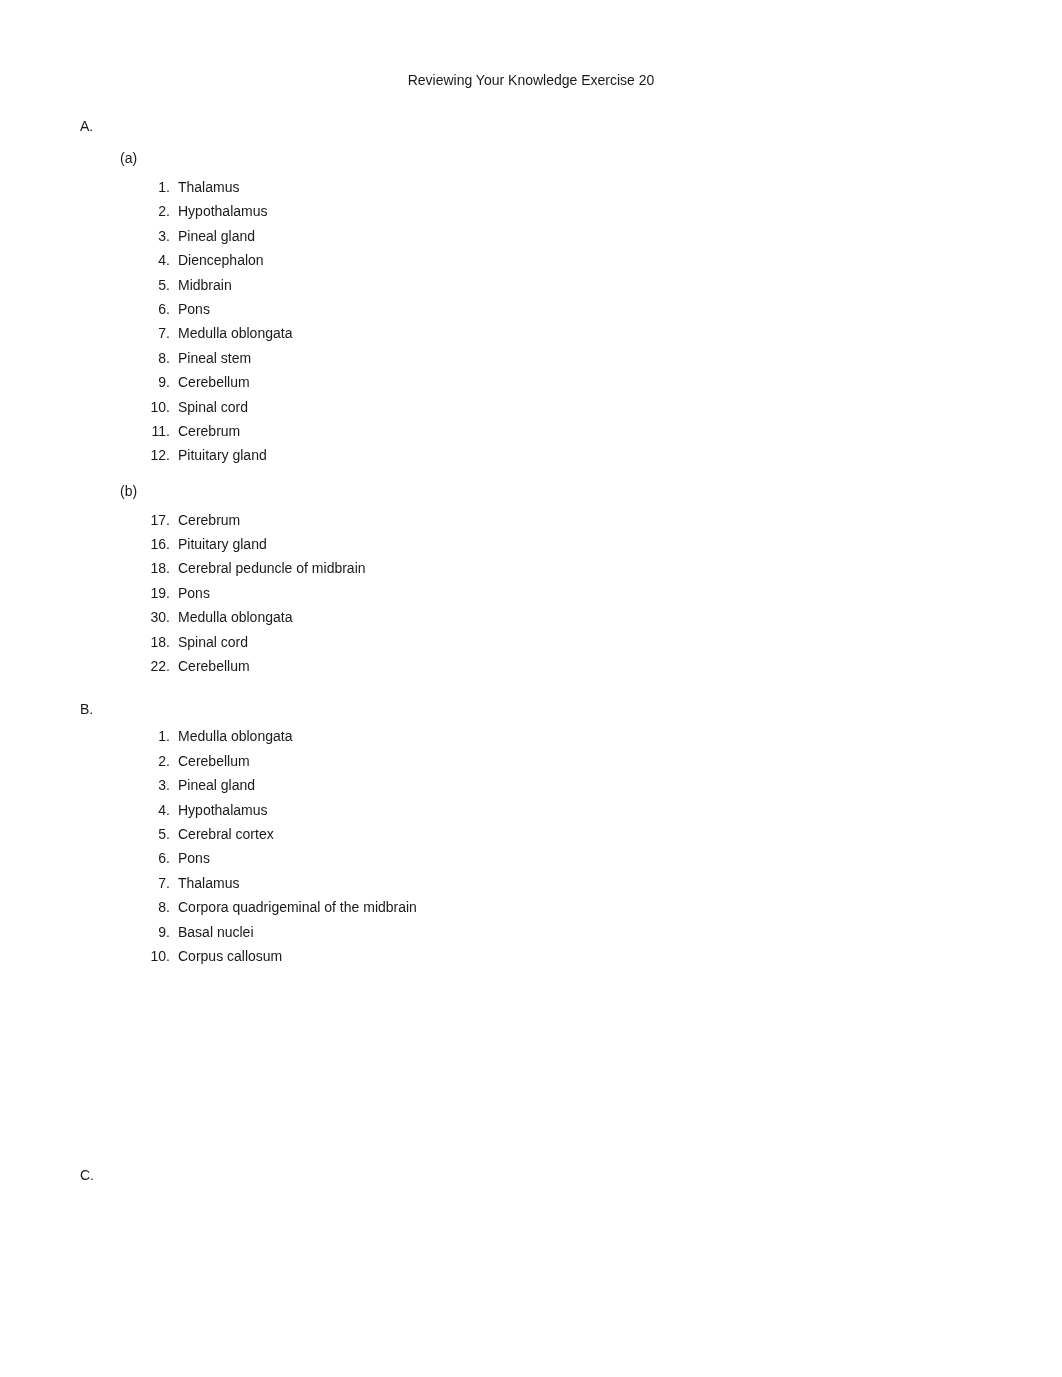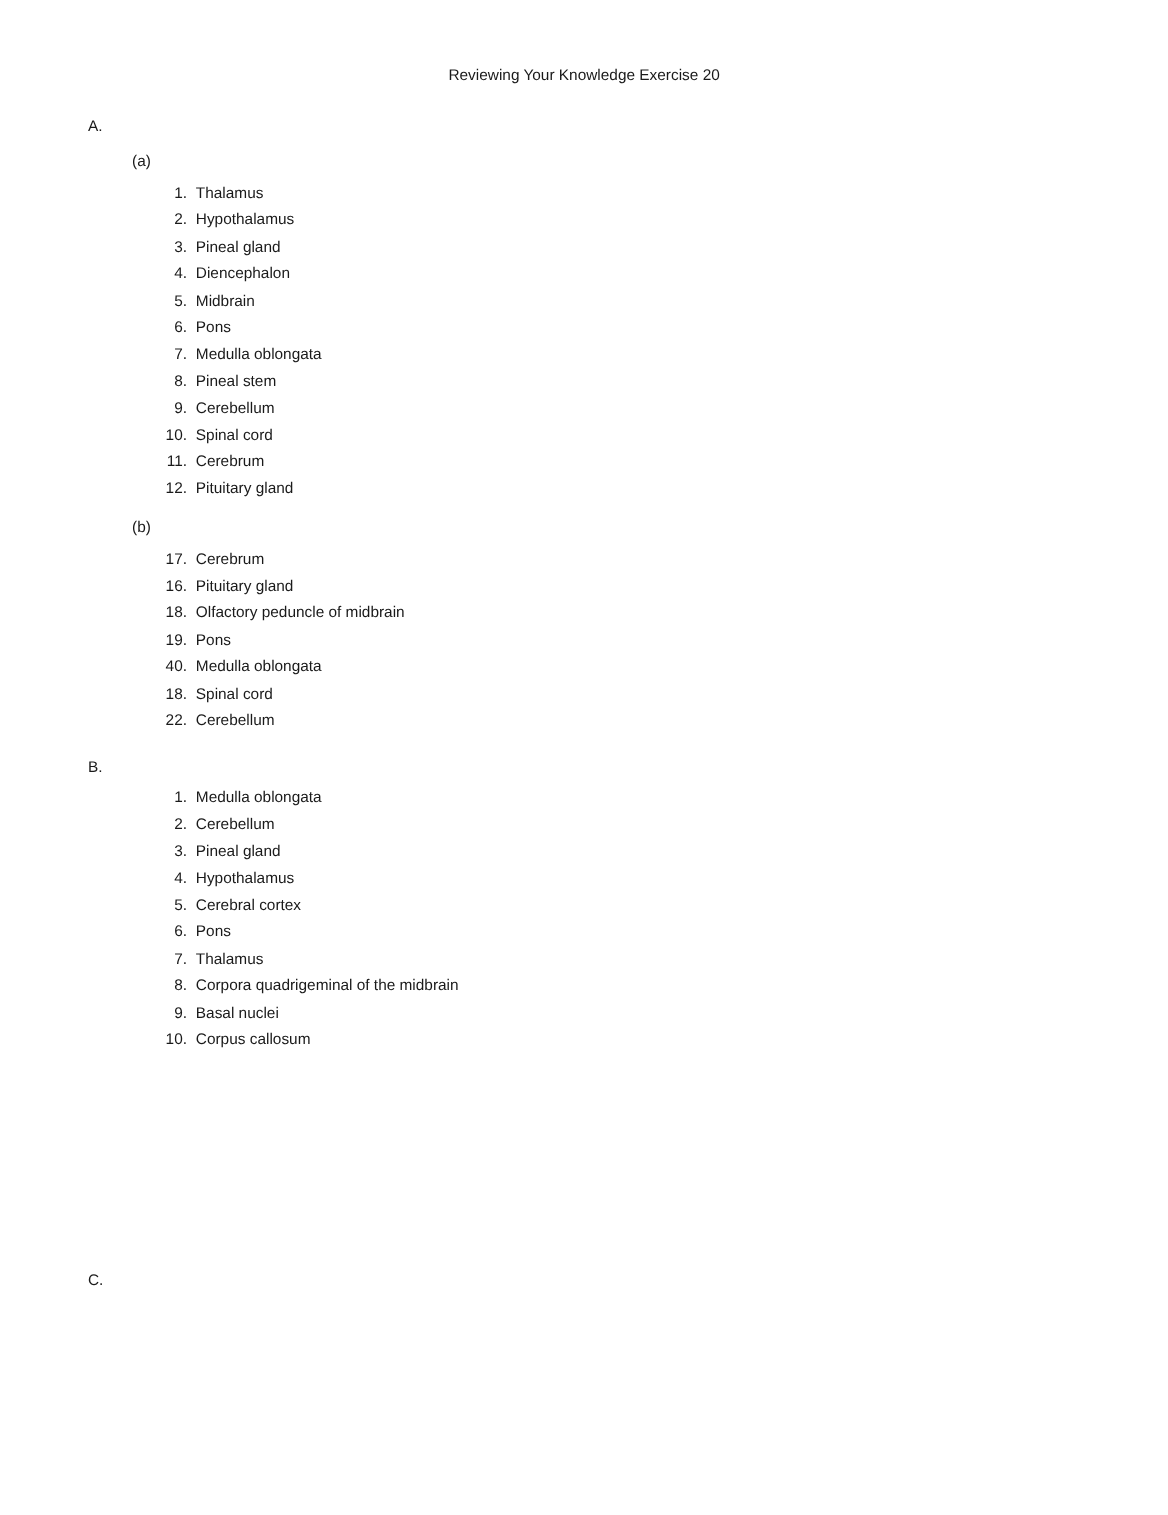--- a/index.html
+++ b/index.html
@@ -15,20 +15,21 @@
       color: #1a1a1a;
       width: 1062px;
       min-height: 1377px;
       padding: 60px 80px;
     }
 
     .page-title {
       text-align: center;
       font-size: 14px;
       margin-bottom: 30px;
+      margin-top: 12px;
     }
 
     .section-label {
       font-size: 14px;
       font-weight: normal;
       margin-bottom: 8px;
       margin-top: 10px;
     }
 
     .sub-section-label {
@@ -134,28 +135,28 @@
     <li>
       <span class="num">17.</span>
       <span>Cerebrum</span>
     </li>
     <li>
       <span class="num">16.</span>
       <span>Pituitary gland</span>
     </li>
     <li>
       <span class="num">18.</span>
-      <span>Olfactory peduncle of midbrain</span>
+      <span>Cerebral peduncle of midbrain</span>
     </li>
     <li>
       <span class="num">19.</span>
       <span>Pons</span>
     </li>
     <li>
-      <span class="num">40.</span>
+      <span class="num">30.</span>
       <span>Medulla oblongata</span>
     </li>
     <li>
       <span class="num">18.</span>
       <span>Spinal cord</span>
     </li>
     <li>
       <span class="num">22.</span>
       <span>Cerebellum</span>
     </li>

